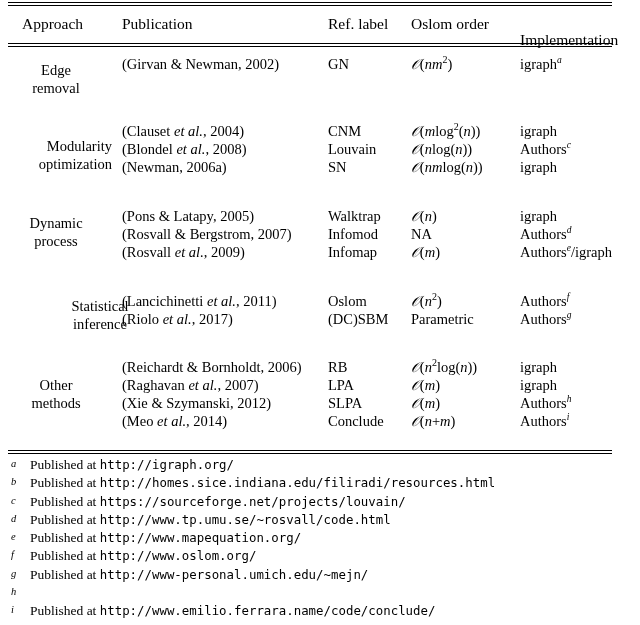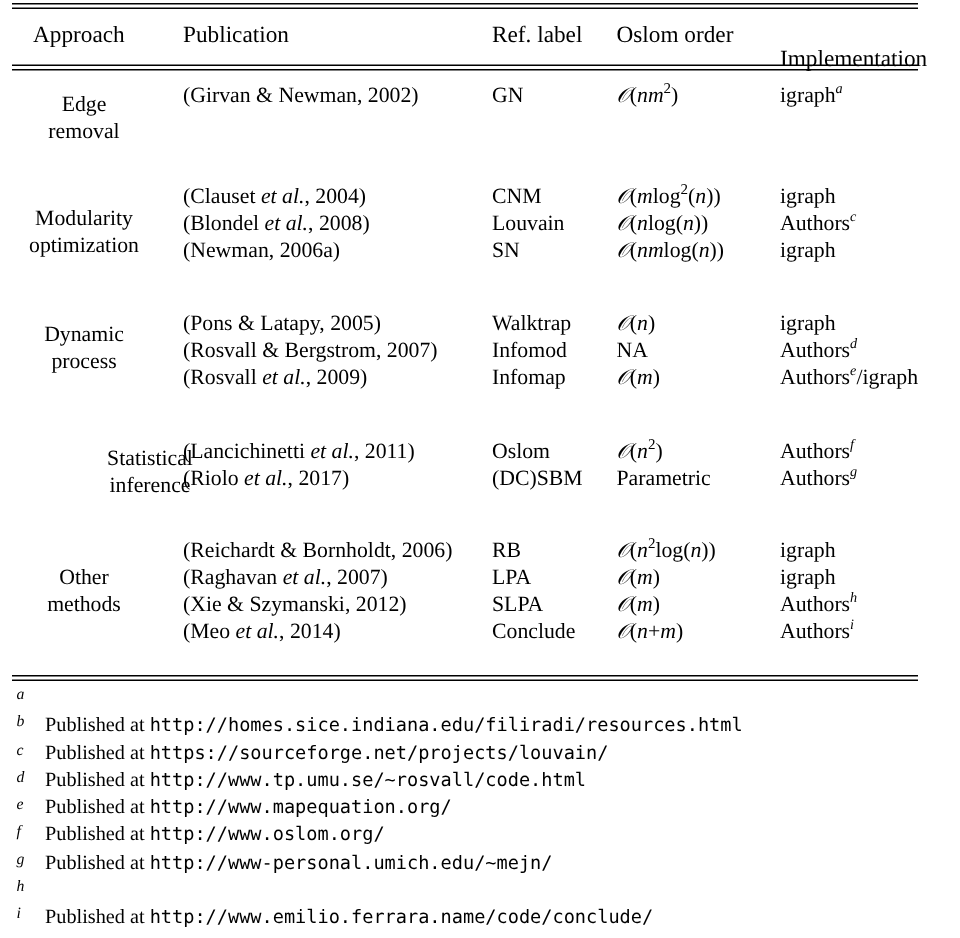--- a/index.html
+++ b/index.html
@@ -165,21 +165,21 @@
         <div class="rows">
           <div class="row" style="height: 18px;">
             <span class="cell c-pub">(Girvan &amp; Newman, 2002)</span>
             <span class="cell c-ref">GN</span>
             <span class="cell c-time"><span class="bigO">𝒪</span>(<span class="mvar">nm</span><span class="mexp">2</span>)</span>
             <span class="cell c-impl">igraph<sup>a</sup></span>
           </div>
         </div>
       </div>
       <div class="group" style="top: 122px;">
-        <div class="group-label" style="top: 16px;">
+        <div class="group-label" style="top: 16px; text-align: right;">
           <span class="gl-line">Modularity</span>
           <span class="gl-line">optimization</span>
         </div>
         <div class="rows">
           <div class="row" style="height: 18px;">
             <span class="cell c-pub">(Clauset <span class="ital">et al.</span>, 2004)</span>
             <span class="cell c-ref">CNM</span>
             <span class="cell c-time"><span class="bigO">𝒪</span>(<span class="mvar">m</span>log<span class="mexp">2</span>(<span class="mvar">n</span>))</span>
             <span class="cell c-impl">igraph</span>
           </div>
@@ -275,20 +275,21 @@
           </div>
         </div>
       </div>
     </div>
 
   <div class="rule-double" id="rule-bottom"></div>
 
   <div class="footnotes" id="footnotes-container">
       <div class="fn">
         <span class="fn-mark">a</span>
+        <span class="fn-text">Published at <span class="fn-url">http://igraph.org/</span></span>
       </div>
       <div class="fn">
         <span class="fn-mark">b</span>
         <span class="fn-text">Published at <span class="fn-url">http://homes.sice.indiana.edu/filiradi/resources.html</span></span>
       </div>
       <div class="fn">
         <span class="fn-mark">c</span>
         <span class="fn-text">Published at <span class="fn-url">https://sourceforge.net/projects/louvain/</span></span>
       </div>
       <div class="fn">

